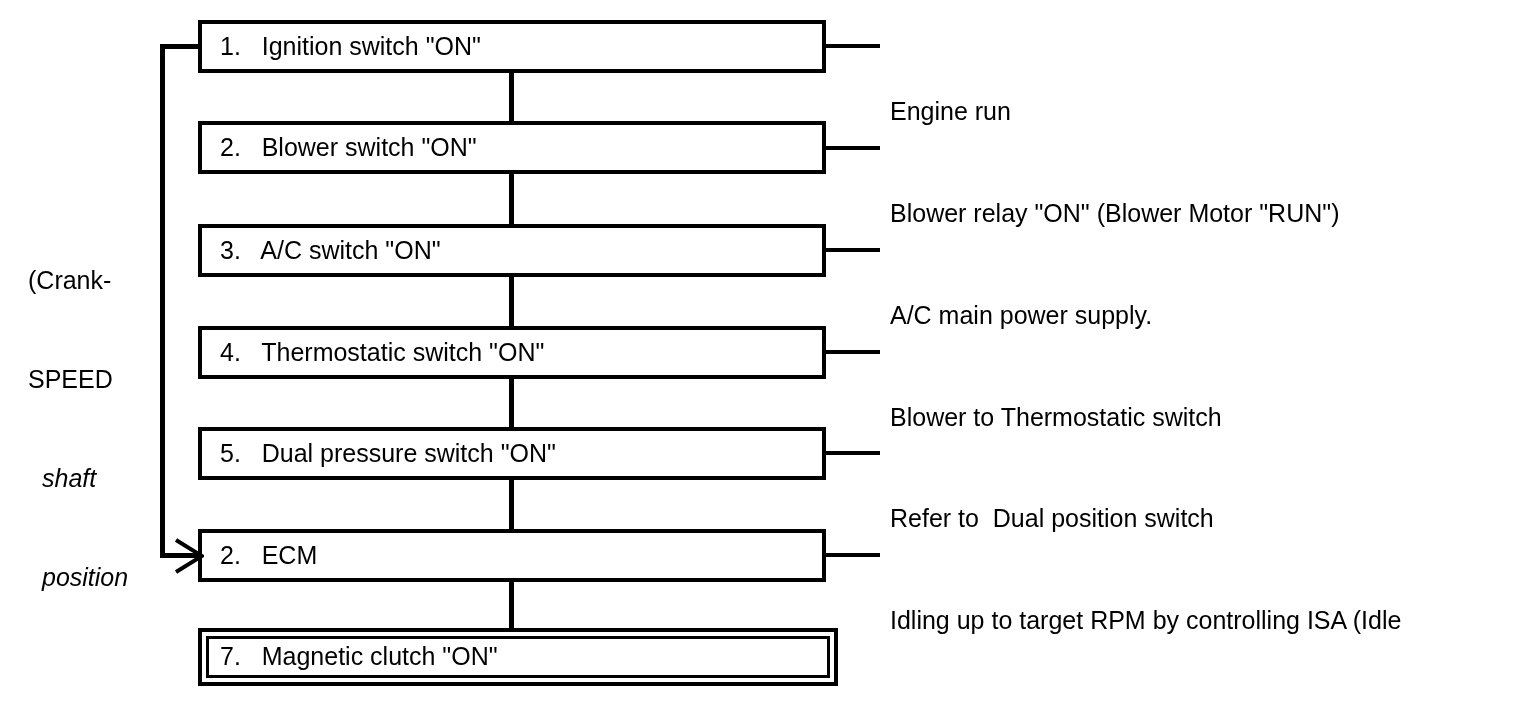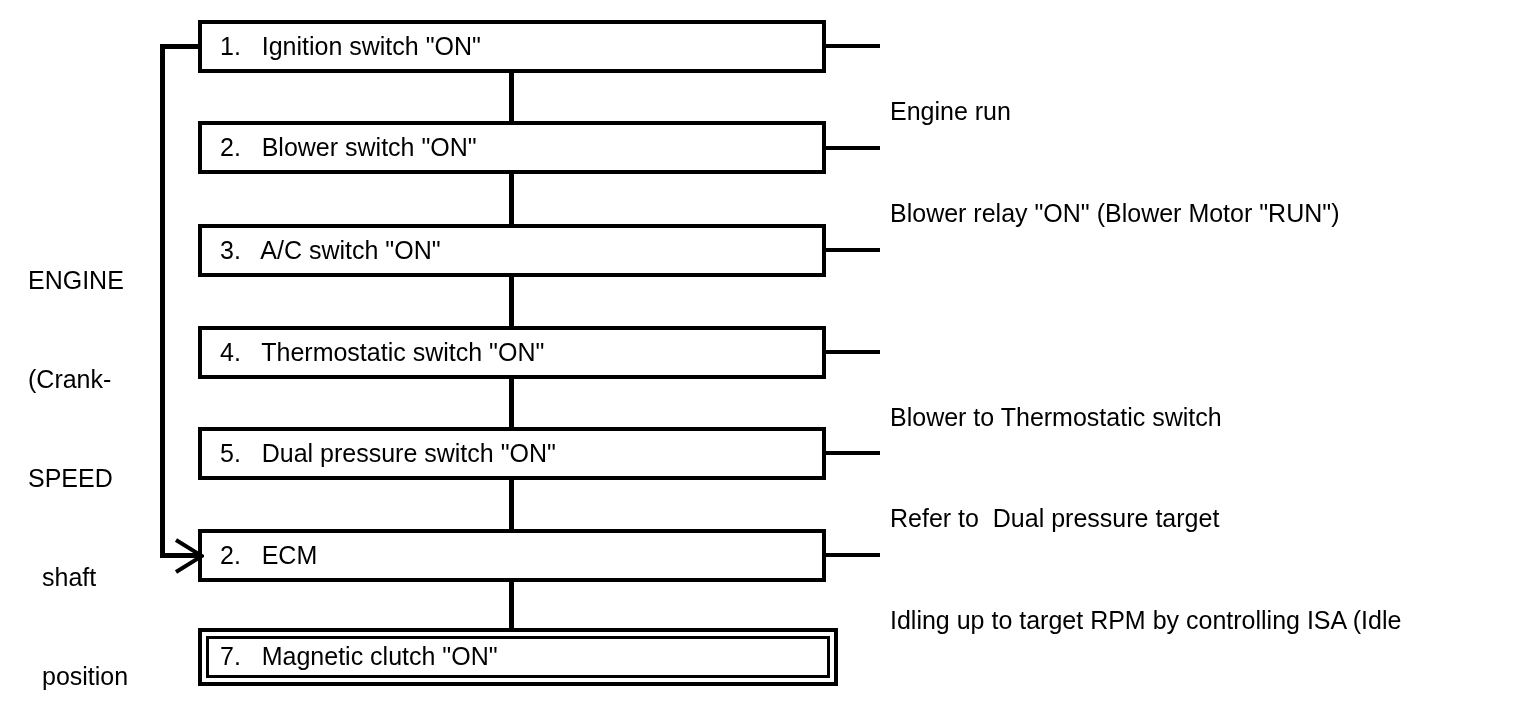--- a/index.html
+++ b/index.html
@@ -25,21 +25,21 @@
     position: absolute;
     left: 28px;
     top: 198px;
     width: 130px;
     font-size: 25px;
     line-height: 33px;
     letter-spacing: 0px;
     white-space: pre;
   }
   .engine-speed-label .ln { display: block; }
-  .engine-speed-label .ln.ind { padding-left: 14px; }
+  .engine-speed-label .ln.ind { padding-left: 14px; font-style: italic; }
 
   
   .flow-box {
     position: absolute;
     left: 198px;
     width: 628px;
     height: 53px;
     border: 4px solid #000000;
     box-sizing: border-box;
     background: #ffffff;
@@ -134,21 +134,20 @@
     white-space: pre;
   }
   .note .ln { display: block; }
 </style>
 </head>
 <body>
 
 <div id="diagram">
 
   <div class="engine-speed-label">
-    <span class="ln">ENGINE</span>
     <span class="ln">(Crank-</span>
     <span class="ln">SPEED</span>
     <span class="ln ind">shaft</span>
     <span class="ln ind">position</span>
     
   </div>
 
   <div class="feed-h-top"></div>
   <div class="feed-v"></div>
   <div class="feed-h-bottom"></div>
@@ -192,24 +191,27 @@
   <div class="leader" style="top:350px;"></div>
   <div class="leader" style="top:451px;"></div>
   <div class="leader" style="top:553px;"></div>
 
   <div class="note" style="top:29px;">
     <span class="ln">Engine run</span>
   </div>
   <div class="note" style="top:131px;">
     <span class="ln">Blower relay "ON" (Blower Motor "RUN")</span>
   </div>
+  <div class="note" style="top:233px;">
+    <span class="ln">A/C main power supply.</span>
+  </div>
   <div class="note" style="top:335px;">
     <span class="ln">Blower to Thermostatic switch</span>
   </div>
   <div class="note" style="top:436px;">
-    <span class="ln">Refer to  Dual pressure target</span>
+    <span class="ln">Refer to  Dual position switch</span>
   </div>
   <div class="note" style="top:538px;">
     <span class="ln">Idling up to target RPM by controlling ISA (Idle</span>
     <span class="ln">speed actuator : rpm feed back control)</span>
   </div>
 
 </div>
 
 </body></html>

